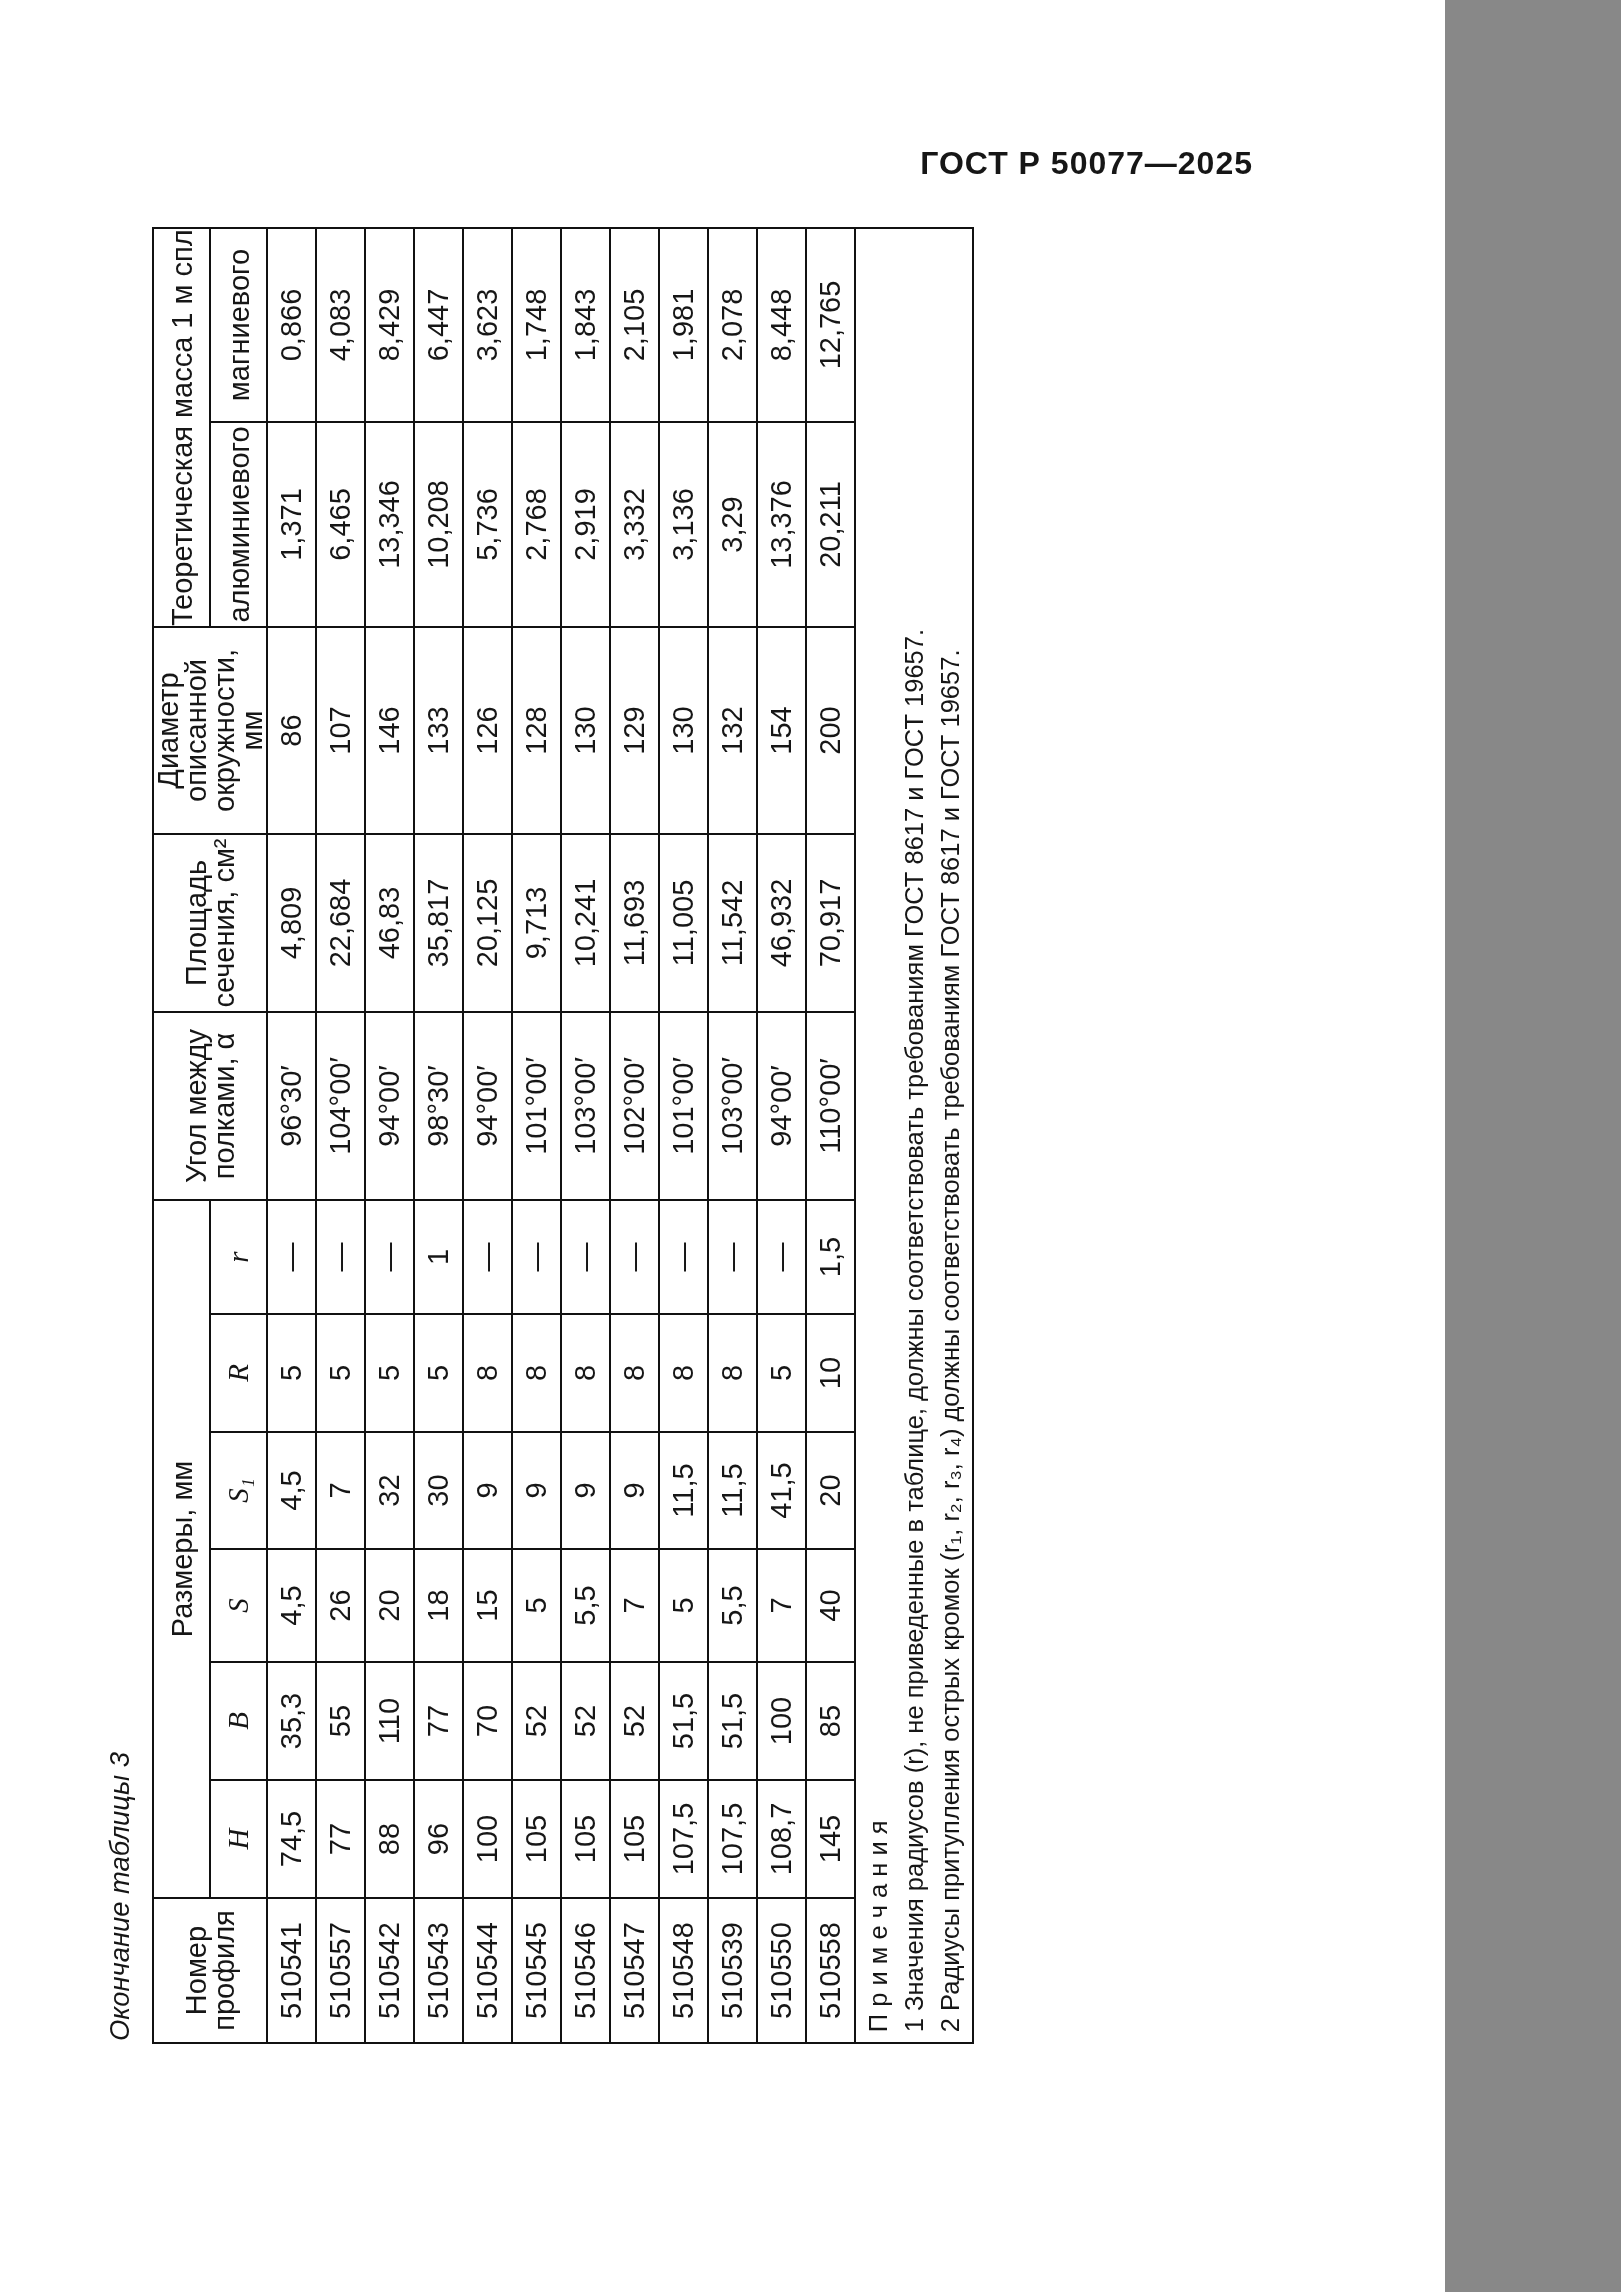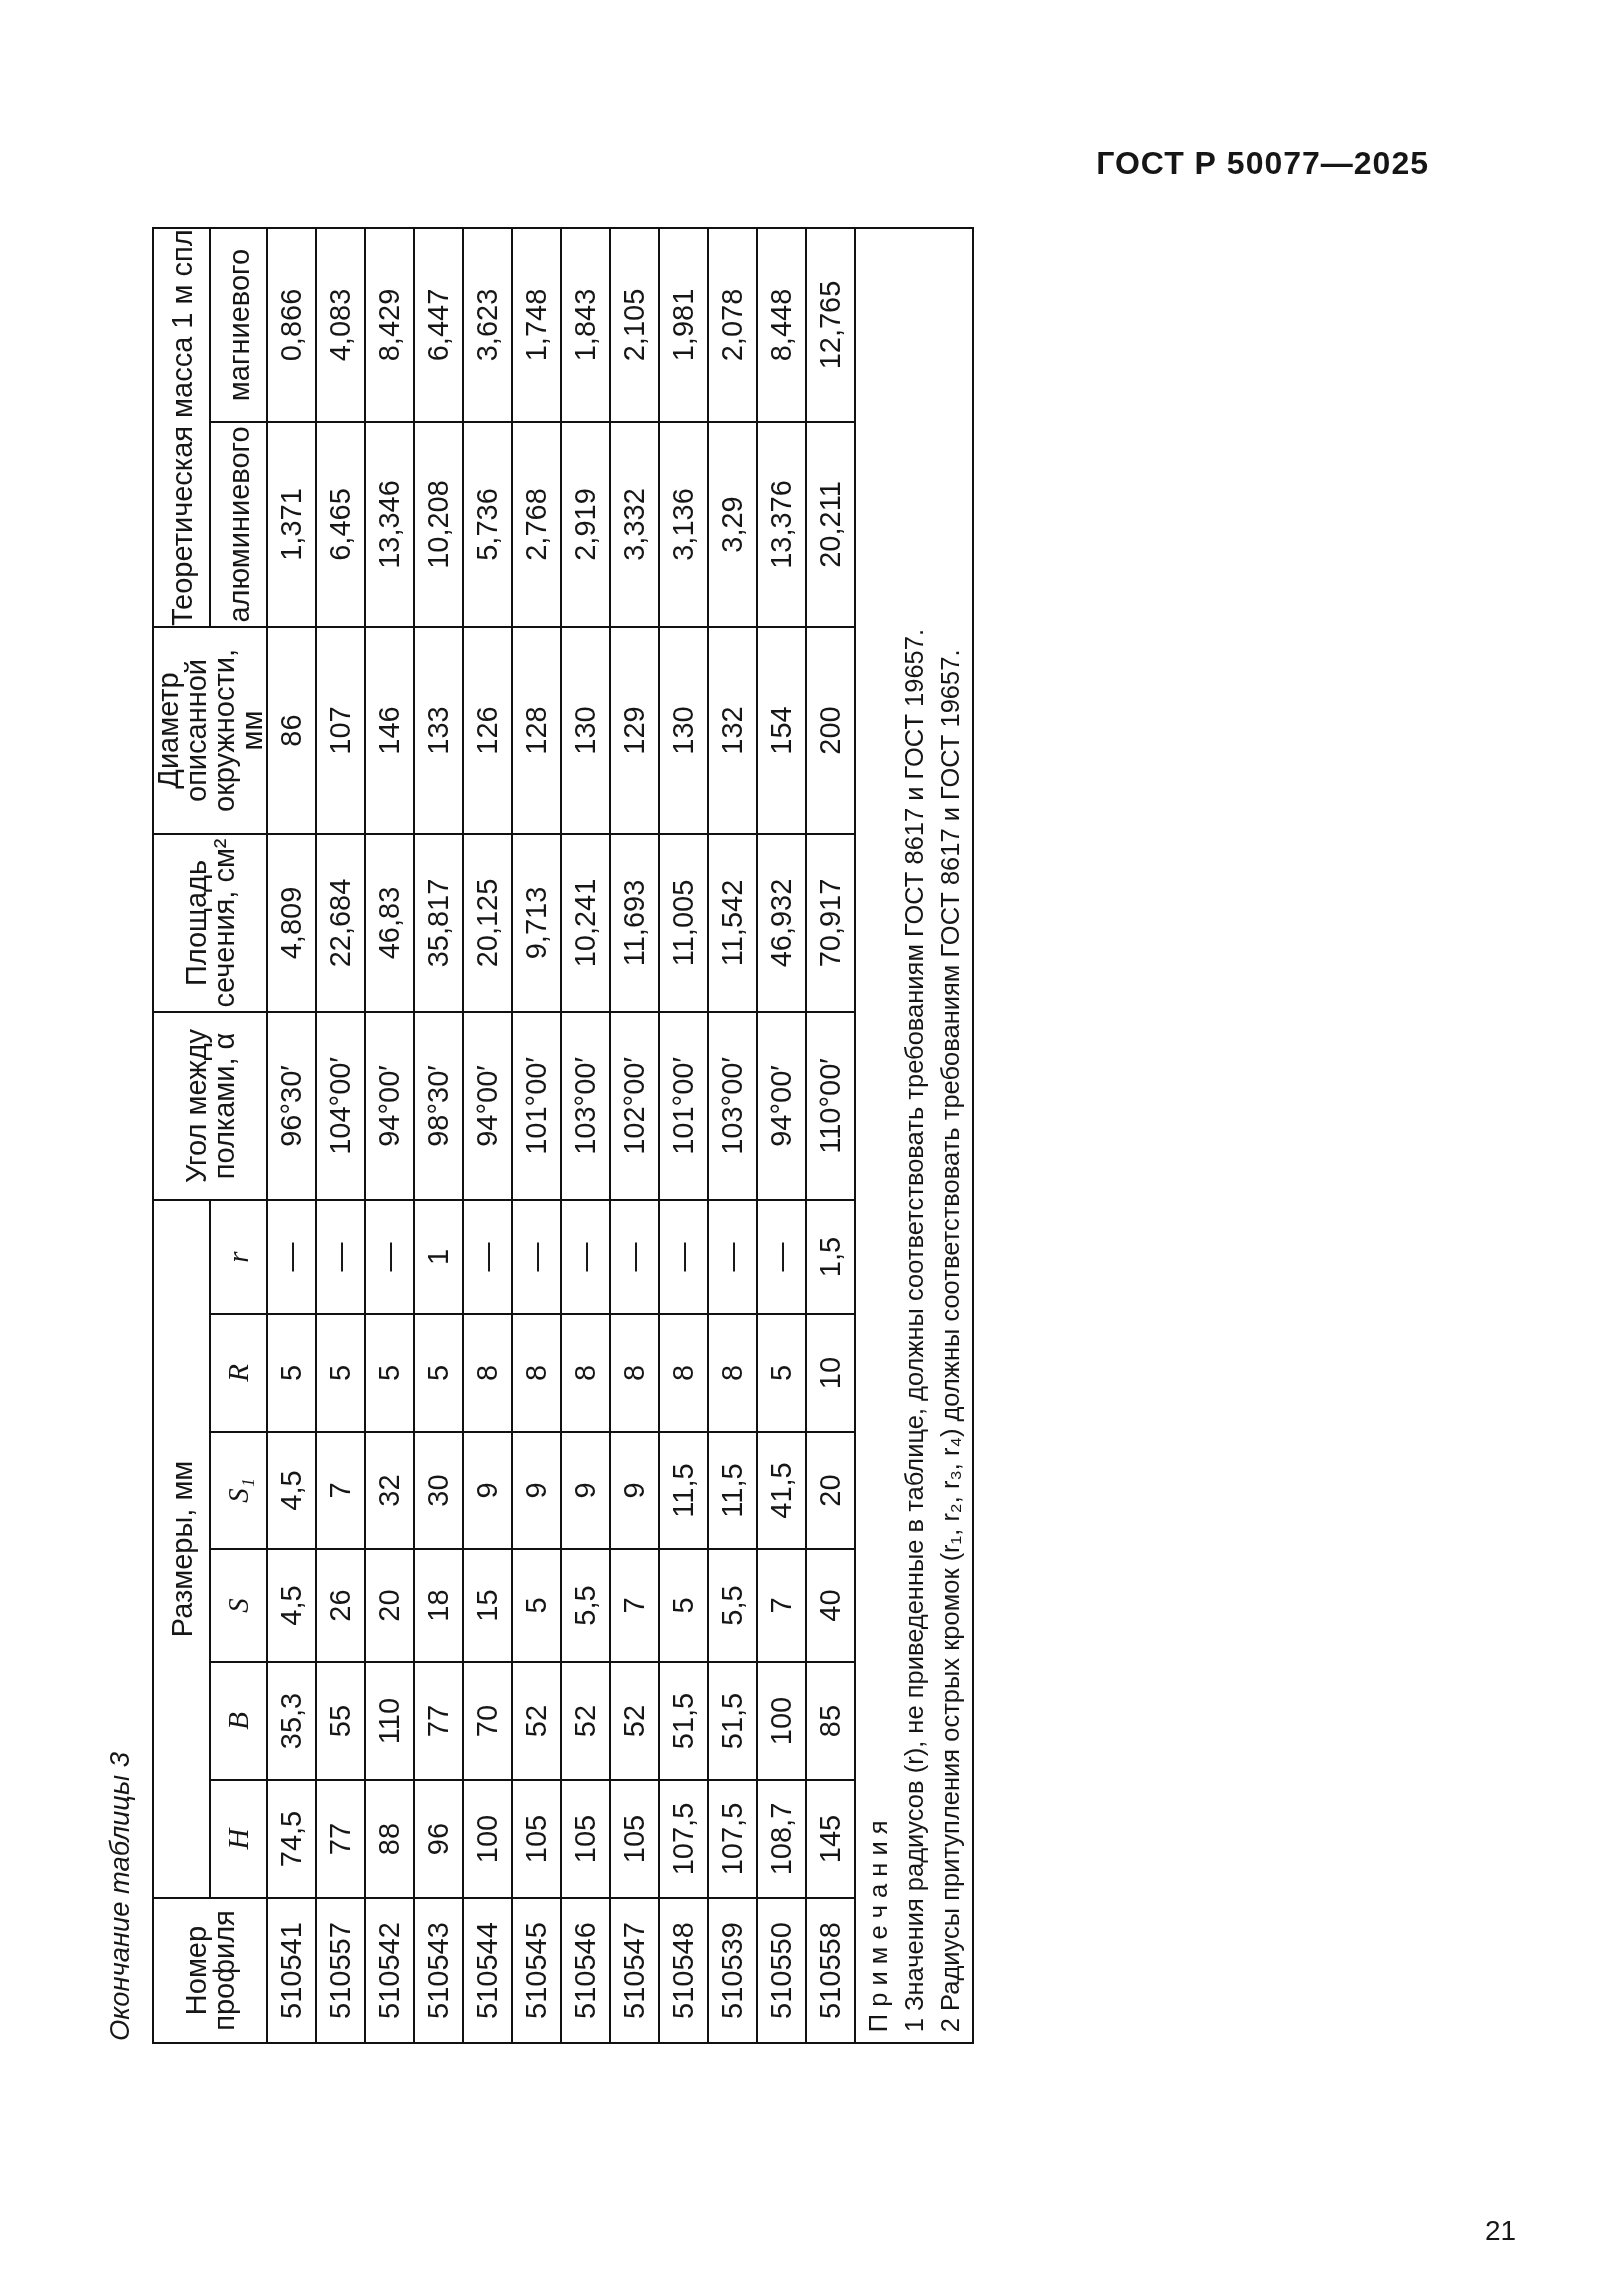--- a/index.html
+++ b/index.html
@@ -1,17 +1,17 @@
 <!DOCTYPE html>
 <html><head>
 <meta charset="utf-8">
 <style>
   html,body{margin:0;padding:0;background:#888;}
   #page{
-    position:relative;width:1621px;height:2293px;background:#ffffff;
+    position:relative;width:1445px;height:2293px;background:#ffffff;
     font-family:"Liberation Sans", sans-serif;color:#161616;overflow:hidden;
   }
   
   #doc-header{
     position:absolute;top:145px;right:192px;
     font-size:32px;font-weight:bold;letter-spacing:1px;white-space:nowrap;
   }
   
   #caption-rotor{
     position:absolute;left:104px;top:2041px;width:274px;height:43px;

